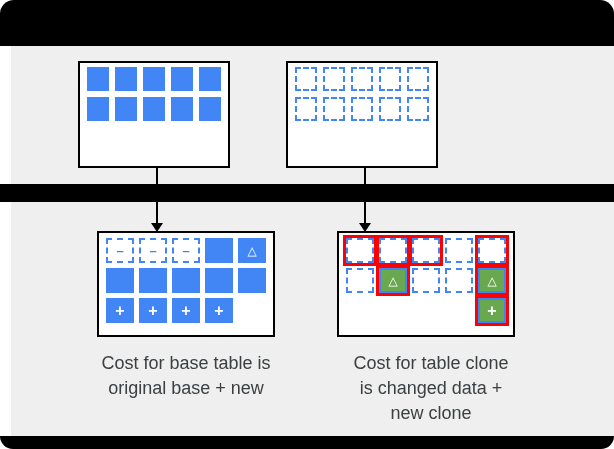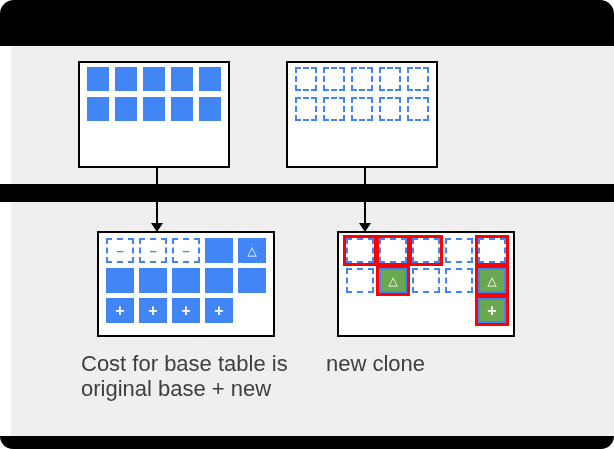--- a/index.html
+++ b/index.html
@@ -37,22 +37,22 @@
   .solid-plus .sym,.green-plus .sym{font-size:16px;}
   .solid-delta .sym,.green-delta .sym{font-size:12px; font-weight:normal;}
   .arrow-line{position:absolute; width:2px; height:56px; top:168px; background:#000;}
   .arrow-head{
     position:absolute; top:223px; width:0; height:0;
     border-left:6px solid transparent; border-right:6px solid transparent; border-top:9px solid #000;
   }
   .arrow-line.left{left:156px;} .arrow-head.left{left:151px;}
   .arrow-line.right{left:364px;} .arrow-head.right{left:359px;}
   .caption{
-    position:absolute; top:351px; width:210px; 
-    font-size:22px; line-height:25px; color:var(--text,#3c4043);
+    position:absolute; top:351px; width:210px; text-align:center;
+    font-size:18px; line-height:25px; color:var(--text,#3c4043);
   }
   .caption.left{left:81px;} .caption.right{left:326px;}
 </style>
 </head>
 <body>
 
 <div class="canvas">
 
   <div class="panel upper"></div>
   <div class="panel lower"></div>
@@ -149,16 +149,18 @@
         <span class="sym">+</span>
       </div>
     </div>
 
   <div class="caption left">
     <div>Cost for base table is</div>
     <div>original base + new</div>
   </div>
 
   <div class="caption right">
+    <div>Cost for table clone</div>
+    <div>is changed data +</div>
     <div>new clone</div>
   </div>
 
 </div>
 
 </body></html>

